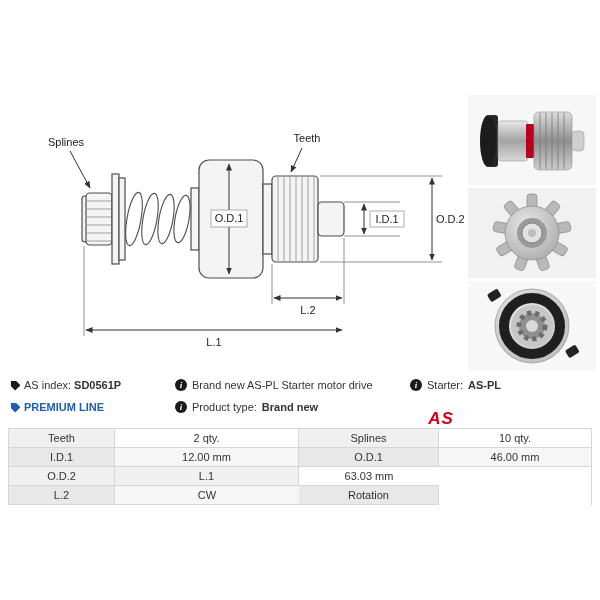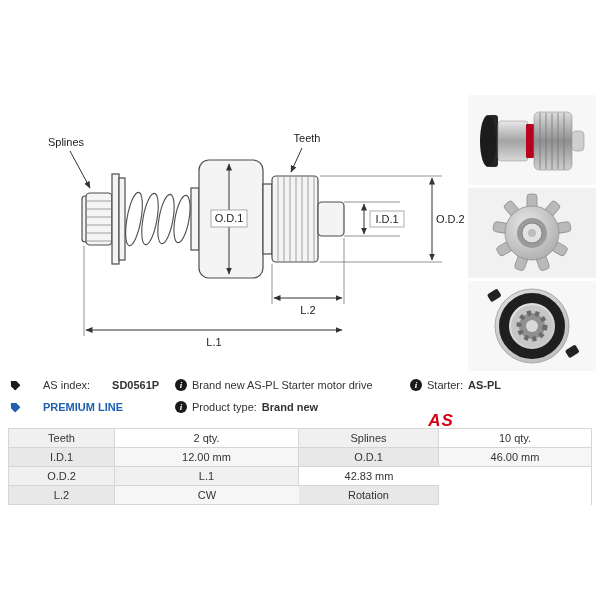--- a/index.html
+++ b/index.html
@@ -19,34 +19,34 @@
 
   
   .photos { position:absolute; left:468px; top:95px; width:128px;
             display:flex; flex-direction:column; gap:3px; }
   .photo  { width:128px; height:90px; background:#f7f7f7; }
 
   
   .info { position:absolute; left:0; top:374px; width:600px; }
   .info-row { display:flex; align-items:center; height:22px; }
   .icol1 { width:175px; padding-left:10px; box-sizing:border-box;
-           display:flex; align-items:center; gap:22px; }
+           display:flex; align-items:center; gap:3px; }
   .icol2 { width:235px; display:flex; align-items:center; gap:5px; }
   .icol3 { flex:1; display:flex; align-items:center; gap:5px; }
   .info-icon { width:12px; height:12px; min-width:12px; border-radius:50%;
     background:#1a1a1a; color:#fff; font-size:9px; line-height:12px;
     font-style:italic; font-weight:bold; text-align:center;
     font-family:"Liberation Serif", serif; }
   .bold { font-weight:bold; }
   .premium { color:#1e5fae; font-weight:bold; }
   .tag-black { color:#1a1a1a; display:inline-flex; }
   .tag-blue  { color:#1e5fae; display:inline-flex; }
   .aslogo { text-align:center; line-height:1; }
   .aslogo .as-text { color:#d50016; font-weight:bold; font-style:italic;
-    font-size:17px; letter-spacing:1px; border-bottom:2px solid #14532d;
+    font-size:17px; letter-spacing:1px; border-bottom:7px solid #14532d;
     padding:0 4px 1px 4px; display:inline-block;margin-top:36px; }
   .aslogo .as-sub { color:#d50016; font-size:5px; margin-top:1px; }
 
   
   .spec { position:absolute; left:8px; top:428px; width:584px;
     border:1px solid #d6d6d6; border-bottom:none; box-sizing:border-box; }
   .trow { display:grid; grid-template-columns:106px 184px 140px 1fr; }
   .cell { height:18px; line-height:18px; text-align:center;
     border-bottom:1px solid #d6d6d6; border-right:1px solid #d6d6d6;
     overflow:hidden; white-space:nowrap; }
@@ -286,20 +286,20 @@
   </div>
   <div class="trow">
     <div class="cell lab">I.D.1</div>
     <div class="cell val">12.00 mm</div>
     <div class="cell lab">O.D.1</div>
     <div class="cell val last">46.00 mm</div>
   </div>
   <div class="trow">
     <div class="cell lab">O.D.2</div>
     <div class="cell lab">L.1</div>
-    <div class="cell val last">42.83 mm</div>
+    <div class="cell val last">63.03 mm</div>
   </div>
   <div class="trow">
     <div class="cell lab">L.2</div>
     <div class="cell val last">CW</div>
     <div class="cell lab">Rotation</div>
   </div>
 </div>
 
 </body></html>

